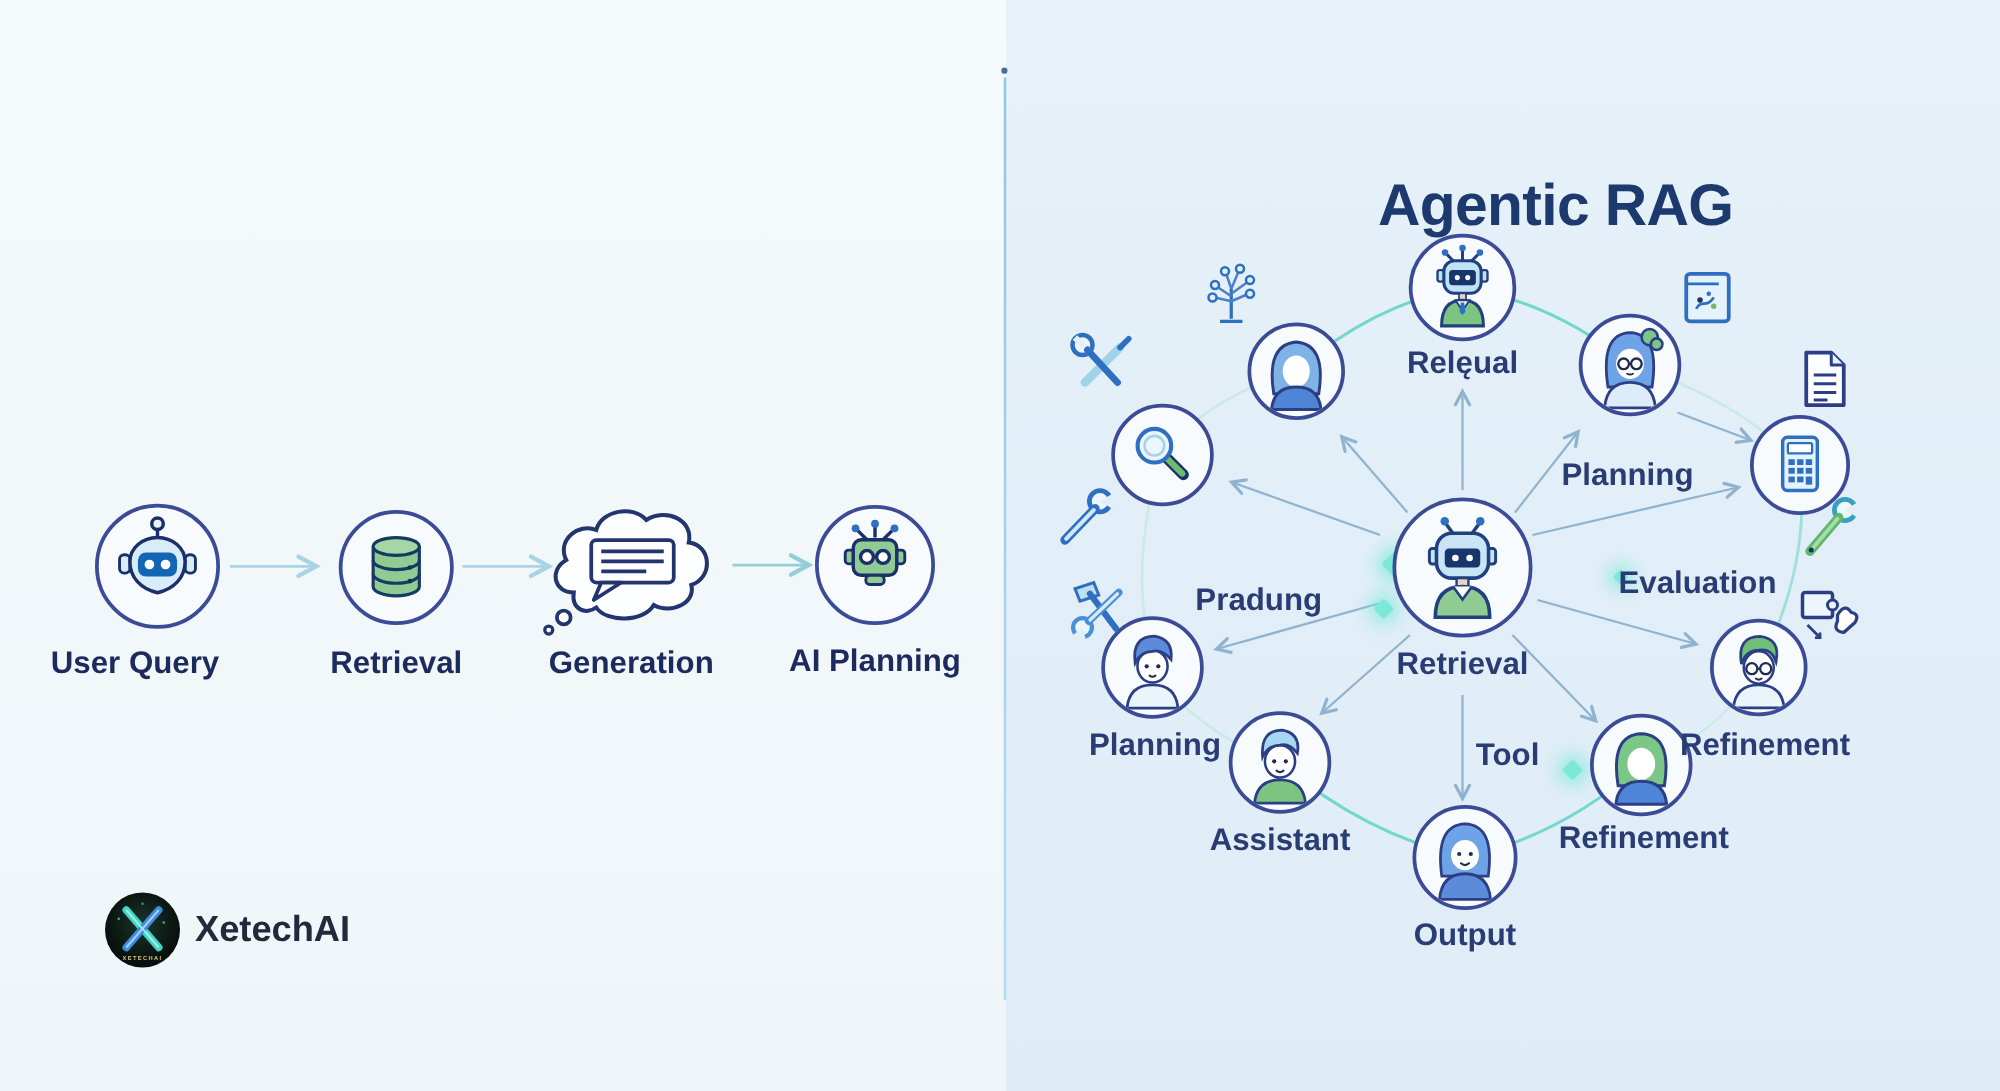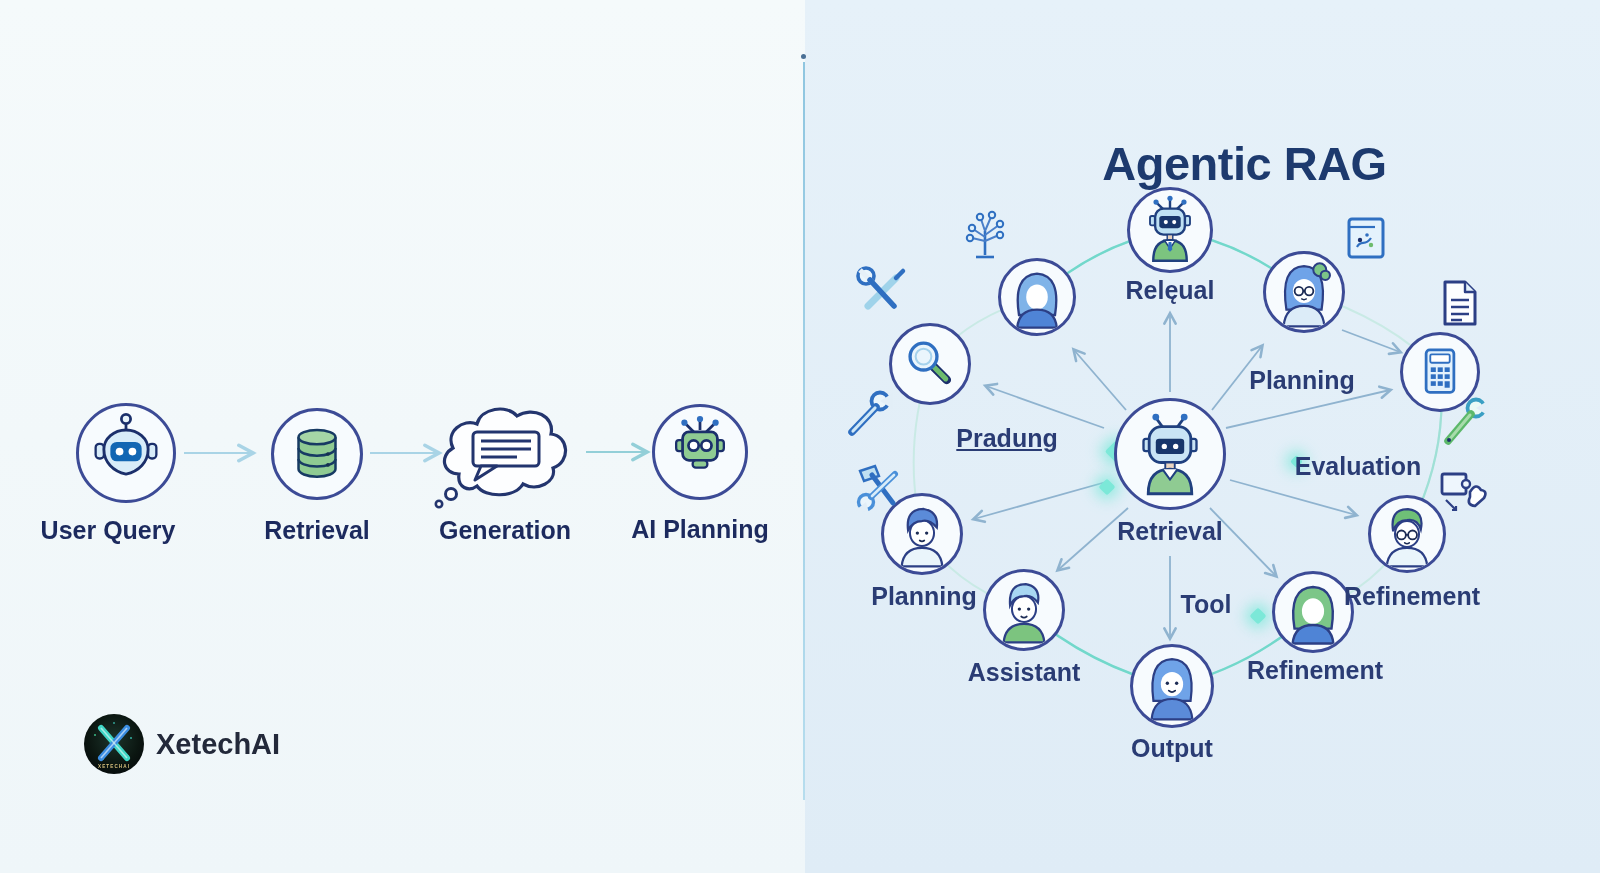--- a/index.html
+++ b/index.html
@@ -312,21 +312,21 @@
       <path d="M27,36 Q29,20 41,18 Q53,20 55,36 Q49,26 41,26 Q33,26 27,36 Z" fill="#6fa3e8"></path>
       <circle cx="35.5" cy="40" r="4.6" fill="none" stroke="#1d2c55" stroke-width="2"></circle>
       <circle cx="46.5" cy="40" r="4.6" fill="none" stroke="#1d2c55" stroke-width="2"></circle>
       <line x1="40.1" y1="40" x2="41.9" y2="40" stroke="#1d2c55" stroke-width="2"></line>
       <path d="M38.5,48.5 Q41,50 43.5,48.5" fill="none" stroke="#1d2c55" stroke-width="1.6" stroke-linecap="round"></path>
       <path d="M19,78 Q21,56 41,56 Q61,56 63,78 Z" fill="#dcecf8" stroke="#2c3f85" stroke-width="2.4"></path>
     </svg>
   </div>
   <div class="nlabel" style="left:1302px;top:366px;">Planning</div>
 
-  <div class="nlabel" style="left:1007px;top:424px;text-decoration:underline;">Pradung</div>
+  <div class="nlabel" style="left:1007px;top:466px;">Pradung</div>
   <div class="nlabel" style="left:1358px;top:452px;">Evaluation</div>
   <div class="nlabel" style="left:1206px;top:590px;">Tool</div>
 
   <div class="float-icon" style="left:955px;top:207px;">
     <svg viewBox="0 0 60 60" width="60" height="60">
       <line x1="30" y1="48" x2="30" y2="24" stroke="#2f6fc1" stroke-width="2.6"></line>
       <line x1="21" y1="50" x2="39" y2="50" stroke="#2f6fc1" stroke-width="2.6"></line>
       <path d="M30,30 L18,22 M30,24 L26,12 M30,24 L36,10 M30,28 L44,18 M30,34 L44,28 M30,34 L17,31" stroke="#4a7fc9" stroke-width="2" fill="none"></path>
       <g fill="#dff0fb" stroke="#2f6fc1" stroke-width="2">
         <circle cx="17" cy="21" r="3.2"></circle>

